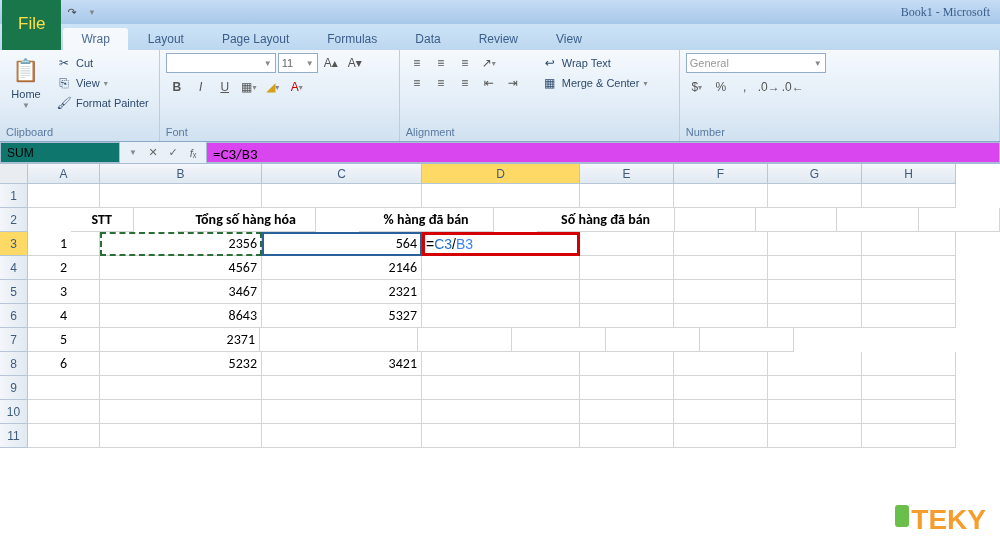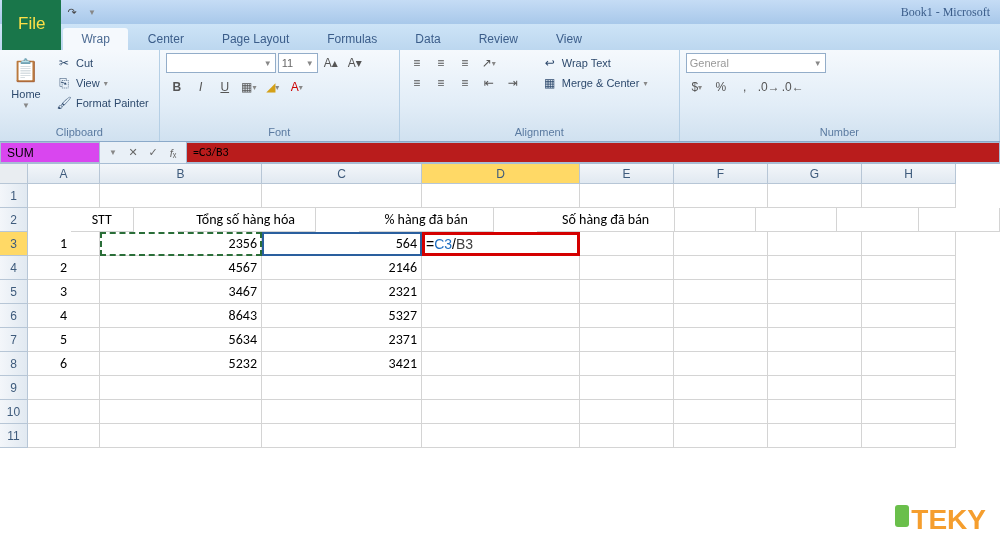--- a/index.html
+++ b/index.html
@@ -7,86 +7,86 @@
 .title-bar { height: 24px; background: linear-gradient(#c5dcf5, #a8c8ea); display: flex; align-items: center; padding: 0 4px; gap: 4px; }
 .qat-icon { width: 16px; height: 16px; display: inline-flex; align-items: center; justify-content: center; font-size: 11px; color: #444; cursor: pointer; }
 .window-title { margin-left: auto; font-size: 12px; color: #3b5d8a; padding-right: 6px; font-family: Liberation Serif, serif; }
 .ribbon-tabs { height: 26px; background: linear-gradient(#cde4f7, #bcd7ef); display: flex; align-items: end; padding-left: 2px; gap: 2px; }
 .file-tab { background: #19764a; color: #fde047; padding: 16px 16px; font-size: 17px; cursor: pointer; border-top-left-radius: 3px; border-top-right-radius: 3px; }
 .tab { padding: 4px 18px; font-size: 12px; color: #3b5d8a; cursor: pointer; }
 .tab.active { background: #f5f9fd; border-top-left-radius: 3px; border-top-right-radius: 3px; color: #4b6a92; }
 .ribbon { height: 92px; background: linear-gradient(#f5f9fd, #e2edf7 60%, #d0e1f0); border-bottom: 1px solid #8aa9c9; display: flex; }
 .group { display: flex; flex-direction: column; padding: 3px 6px; border-right: 1px solid #b5cfe5; position: relative; }
 .group-content { flex: 1; display: flex; align-items: start; gap: 6px; }
-.group-label { text-align: center; font-size: 11px; color: #5a7aa0; padding-top: 2px; }
+.group-label { font-size: 11px; color: #5a7aa0; padding-top: 2px; }
 .big-btn { display: flex; flex-direction: column; align-items: center; gap: 1px; padding: 2px 4px; cursor: pointer; font-size: 11px; color: #2e4a6d; }
 .big-ic { width: 32px; height: 32px; display: flex; align-items: center; justify-content: center; font-size: 22px; }
 .stack { display: flex; flex-direction: column; gap: 0px; justify-content: center; }
 .small-btn { display: flex; align-items: center; gap: 4px; padding: 2px 4px; font-size: 11px; color: #2e4a6d; cursor: pointer; white-space: nowrap; }
 .sm-ic { width: 16px; height: 16px; display: inline-flex; align-items: center; justify-content: center; font-size: 12px; }
 .font-row { display: flex; align-items: center; gap: 2px; }
 .font-combo { width: 110px; height: 20px; border: 1px solid #93adc9; background: white; font-size: 11px; padding: 0 3px; color: #999; display: flex; align-items: center; justify-content: space-between; }
 .size-combo { width: 40px; height: 20px; border: 1px solid #93adc9; background: white; font-size: 11px; padding: 0 3px; color: #666; display: flex; align-items: center; justify-content: space-between; }
 .icon-btn { width: 22px; height: 20px; display: inline-flex; align-items: center; justify-content: center; font-size: 12px; color: #555; cursor: pointer; border: 1px solid transparent; }
 .icon-btn.b { font-weight: bold; }
 .icon-btn.i { font-style: italic; }
 .icon-btn.u { text-decoration: underline; }
 .formula-bar { height: 22px; display: flex; border-bottom: 1px solid #a8bdd4; background: #e9f0f7; }
-.name-box { width: 100px; border: 1px solid #a8bdd4; background: #d946ef; padding: 2px 6px; font-size: 12px; }
+.name-box { width: 120px; border: 1px solid #a8bdd4; background: #0f766e; padding: 2px 6px; font-size: 12px; }
 .fb-btns { display: flex; align-items: center; gap: 2px; padding: 0 4px; }
 .fb-btn { width: 18px; height: 18px; display: flex; align-items: center; justify-content: center; font-size: 11px; color: #666; cursor: pointer; }
-.fb-input { flex: 1; background: #b91c1c; border: 1px solid #a8bdd4; padding: 2px 6px; font-size: 12px; font-family: 'Calibri', sans-serif; }
+.fb-input { flex: 1; background: #d946ef; border: 1px solid #a8bdd4; padding: 2px 6px; font-size: 15px; font-family: 'Calibri', sans-serif; }
 .sheet { position: relative; }
 .select-all { position: absolute; left: 0; top: 0; width: 28px; height: 20px; background: #e9edf1; border-right: 1px solid #b7c6d6; border-bottom: 1px solid #b7c6d6; }
 .col-headers { display: flex; margin-left: 28px; height: 20px; }
 .col-h { text-align: center; font-size: 12px; color: #3e5b7c; background: linear-gradient(#f3f6fa, #e1e9f1); border-right: 1px solid #b7c6d6; border-bottom: 1px solid #b7c6d6; line-height: 20px; cursor: pointer; }
 .row-headers { position: absolute; left: 0; top: 20px; width: 28px; }
 .row-h { height: 24px; text-align: center; font-size: 12px; color: #3e5b7c; background: linear-gradient(90deg, #f3f6fa, #e1e9f1); border-right: 1px solid #b7c6d6; border-bottom: 1px solid #b7c6d6; line-height: 24px; cursor: pointer; }
 .row-h.active { background: #ffd966; }
 .grid { margin-left: 28px; margin-top: 0; }
 .row { display: flex; height: 24px; }
 .cell { border-right: 1px solid #d4d4d4; border-bottom: 1px solid #d4d4d4; font-size: 14px; font-family: Calibri, sans-serif; padding: 2px 4px; display: flex; align-items: center; overflow: hidden; white-space: nowrap; position: relative; }
 .cell.cA { width: 72px; justify-content: center; }
 .cell.cB { width: 162px; justify-content: flex-end; }
 .cell.cC { width: 160px; justify-content: flex-end; }
 .cell.cD { width: 158px; justify-content: flex-start; }
 .cell.nar { width: 94px; }
-.cell.hdr { font-weight: normal; justify-content: center; margin-left: 43px; }
+.cell.hdr { font-weight: bold; justify-content: center; margin-left: 43px; }
 .col-h.cA { width: 72px; }
 .col-h.cB { width: 162px; }
 .col-h.cC { width: 160px; }
 .col-h.cD { width: 158px; }
 .col-h.nar { width: 94px; }
 .col-h.active { background: #ffd966; }
 .marching { position: absolute; left: 100px; top: 68px; width: 162px; height: 24px; border: 2px dashed #2a6e38; z-index: 2; pointer-events: none; }
 .marching2 { position: absolute; left: 262px; top: 68px; width: 160px; height: 24px; border: 2px solid #2a5f9e; z-index: 2; pointer-events: none; }
 .active-box { position: absolute; left: 422px; top: 68px; width: 158px; height: 24px; border: 3px solid #d40000; z-index: 3; pointer-events: none; }
 .fml-part1 { color: #000; }
 .fml-c3 { color: #1f6fc2; }
-.fml-b3 { color: #404040; }
+.fml-b3 { color: #3b82f6; }
 .logo { position: absolute; right: 14px; bottom: 14px; font-size: 28px; font-weight: bold; color: #f59e2e; display: flex; align-items: center; gap: 2px; }
 .logo .dot { width: 14px; height: 22px; background: #6abf4b; border-radius: 3px; position: relative; top: -4px; }
 .dd { font-size: 8px; color: #888; }
 </style>
 </head>
 <body>
 
 <div class="title-bar">
   <span class="qat-icon">▧</span>
   <span class="qat-icon">💾</span>
   <span class="qat-icon">↶</span>
   <span class="qat-icon">↷</span>
   <span class="qat-icon dd">▼</span>
   <span class="window-title">Book1 - Microsoft</span>
 </div>
 
 <div class="ribbon-tabs">
   <div class="file-tab">File</div>
   <div class="tab active">Wrap</div>
-  <div class="tab">Center</div>
+  <div class="tab">Layout</div>
   <div class="tab">Page Layout</div>
   <div class="tab">Formulas</div>
   <div class="tab">Data</div>
   <div class="tab">Review</div>
   <div class="tab">View</div>
 </div>
 
 <div class="ribbon">
   <div class="group">
     <div class="group-content">
@@ -292,21 +292,20 @@
         <div class="cell cB">8643</div>
         <div class="cell cC">5327</div>
         <div class="cell cD"></div>
         <div class="cell nar"></div>
         <div class="cell nar"></div>
         <div class="cell nar"></div>
         <div class="cell nar"></div>
       </div>
     <div class="row">
         <div class="cell cA">5</div>
-        <div class="cell cB">5634</div>
         <div class="cell cC">2371</div>
         <div class="cell cD"></div>
         <div class="cell nar"></div>
         <div class="cell nar"></div>
         <div class="cell nar"></div>
         <div class="cell nar"></div>
       </div>
     <div class="row">
         <div class="cell cA">6</div>
         <div class="cell cB">5232</div>

